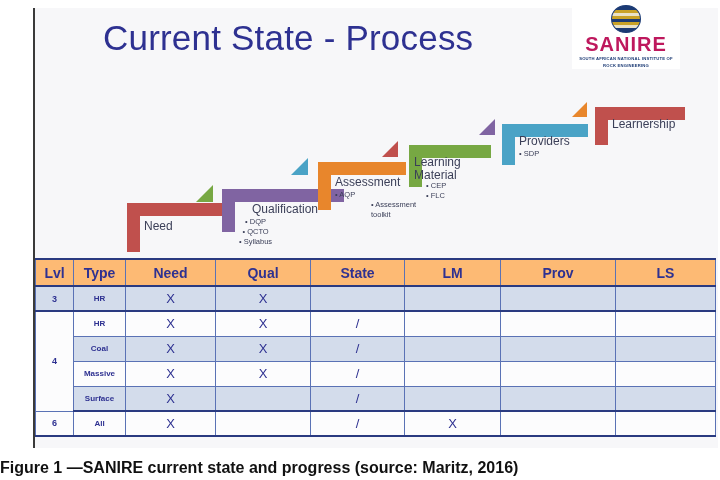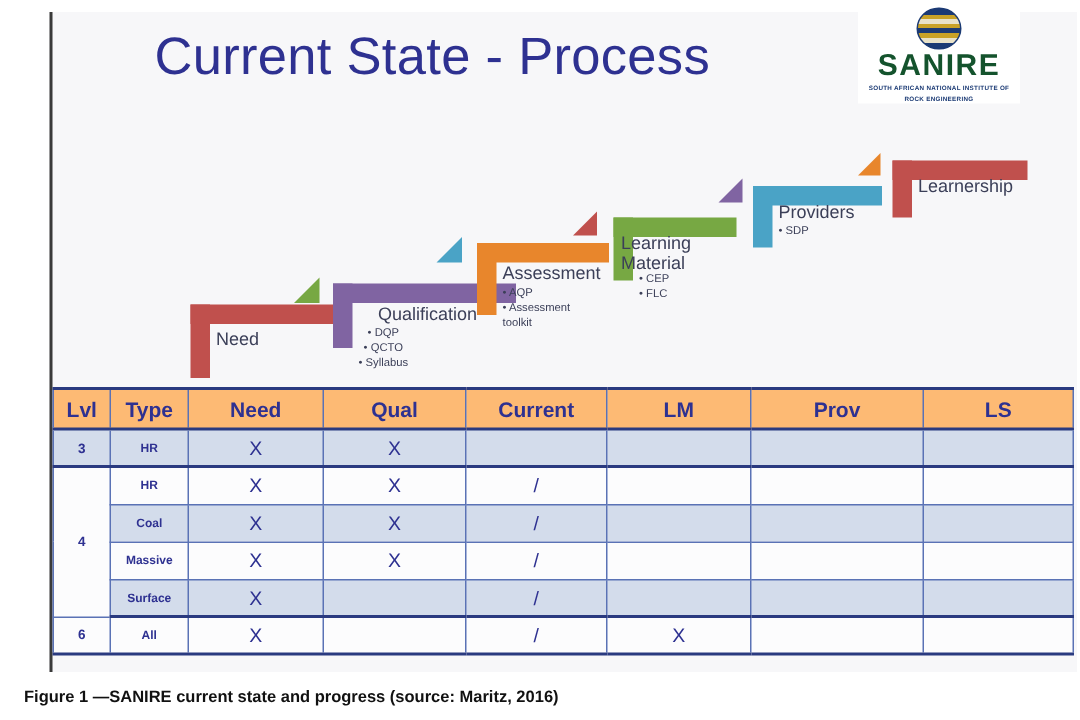--- a/index.html
+++ b/index.html
@@ -51,21 +51,21 @@
                       #e9e2c8 26%,#e9e2c8 38%,
                       #c9a227 38%,#c9a227 50%,
                       #1b3a74 50%,#1b3a74 62%,
                       #c9a227 62%,#c9a227 74%,
                       #e9e2c8 74%,#e9e2c8 86%,
                       #1b3a74 86%,#1b3a74 100%);
     border:1px solid #1b3a74;
     box-sizing:border-box;
   }
   #logo .wordmark{
-    font-size:20px;font-weight:700;color:#14532d;
+    font-size:20px;font-weight:700;color:#be185d;
     letter-spacing:1px;line-height:1;margin-top:1px;
   }
   #logo .subtitle{
     font-size:4.2px;color:#1b3a74;font-weight:700;
     text-align:center;line-height:1.5;letter-spacing:.2px;
     margin-top:2px;width:100px;
   }
 
   
   .arrow{
@@ -121,22 +121,22 @@
   #progress-table tr.shaded td{background:#d3dceb;}
   #progress-table tr.plain td{background:#fcfcfd;}
   #progress-table td.lvl{font-size:9px;font-weight:700;}
   #progress-table td.type{font-size:8px;font-weight:700;}
   #progress-table tr.band-end td{border-bottom:2px solid #2a3a80;}
   #progress-table tr.band-start td{border-top:2px solid #2a3a80;}
 
   
   #caption{
     position:absolute;
-    left:16px;top:459px;
-    font-size:11px;
+    left:0;top:459px;
+    font-size:16px;
     font-weight:700;
     color:#111111;
     white-space:nowrap;
   }
 </style>
 </head>
 <body>
 
 <div id="slide-frame"></div>
 
@@ -168,21 +168,21 @@
     </div>
   </div>
   <div class="tri" style="left:291px;top:158px;border-left:17px solid transparent;border-bottom:17px solid #4aa3c6;"></div>
 
   <div class="arrow" style="left:318px;top:162px;width:88px;height:48px;">
     <div class="bar-v" style="background:#e8862c;"></div>
     <div class="bar-h" style="background:#e8862c;"></div>
     <div class="label" style="left:17px;top:14px;">Assessment</div>
     <div class="bullets" style="left:17px;top:28px;">
       <div>• <span>AQP</span></div>
-      <div style="white-space:normal;width:52px;">• <span>Assessment toolkit</span></div>
+      <div style="white-space:normal;width:52px;margin-left:36px;">• <span>Assessment toolkit</span></div>
     </div>
   </div>
   <div class="tri" style="left:382px;top:141px;border-left:16px solid transparent;border-bottom:16px solid #c0504d;"></div>
 
   <div class="arrow" style="left:409px;top:145px;width:82px;height:42px;">
     <div class="bar-v" style="background:#77a843;"></div>
     <div class="bar-h" style="background:#77a843;"></div>
     <div class="label" style="left:5px;top:11px;white-space:normal;width:54px;line-height:1.1;">Learning Material</div>
     <div class="bullets" style="left:17px;top:36px;">
       <div>• <span>CEP</span></div>
@@ -209,21 +209,21 @@
 
 </div>
 
 <table id="progress-table">
   <thead>
     <tr>
       <th style="width:38px;">Lvl</th>
       <th style="width:52px;text-align:center;">Type</th>
       <th style="width:90px;">Need</th>
       <th style="width:95px;">Qual</th>
-      <th style="width:94px;">Current</th>
+      <th style="width:94px;">State</th>
       <th style="width:96px;">LM</th>
       <th style="width:115px;">Prov</th>
       <th>LS</th>
     </tr>
   </thead>
   <tbody>
 
     <tr class="shaded band-end">
       <td class="lvl">3</td>
       <td class="type">HR</td>

